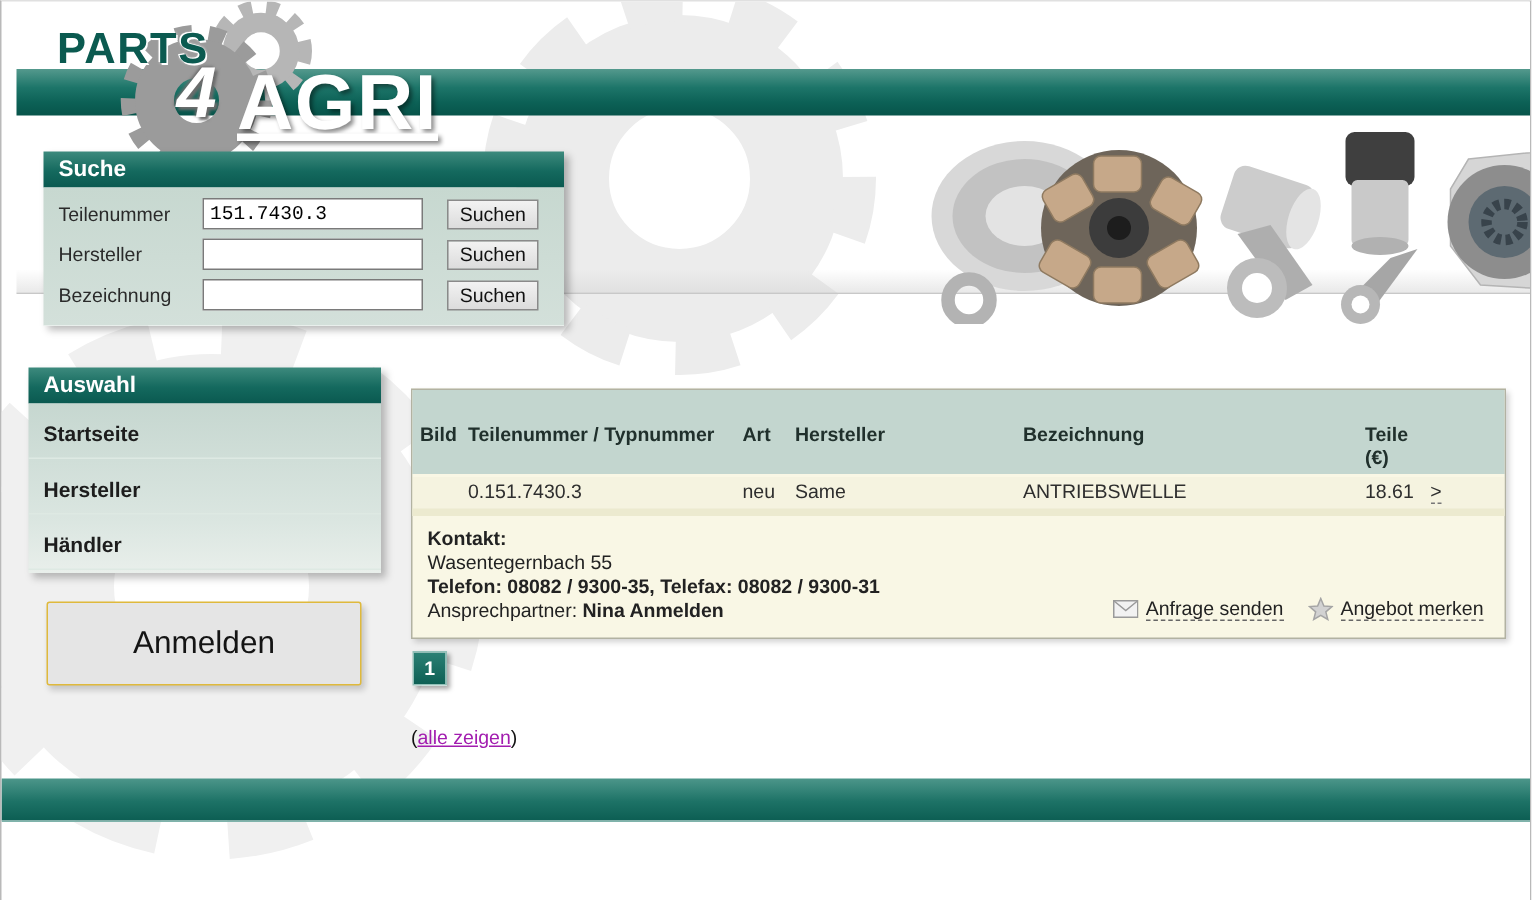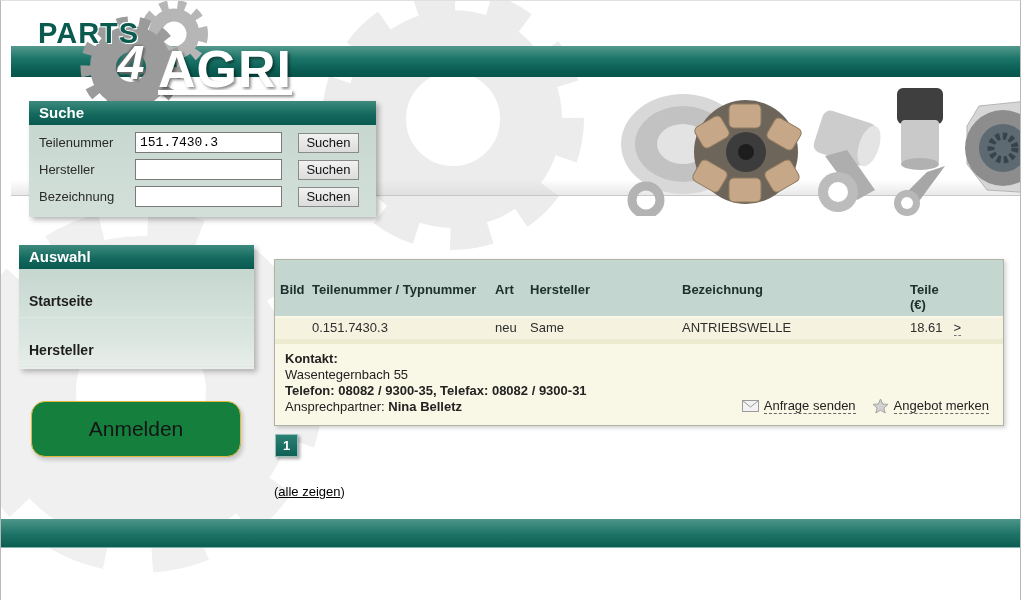--- a/index.html
+++ b/index.html
@@ -61,27 +61,27 @@
   }
   
   .photos { position:absolute; left:600px; top:85px; z-index:2; }
   
   .sidebar {
     position:absolute; left:18px; top:244px; width:235px; z-index:3;
     box-shadow:3px 3px 5px rgba(0,0,0,.25);
   }
   .sidebar-body { background:linear-gradient(180deg,#c6d7d0 0%,#dbe6e1 70%,#e9efeb 100%); padding-bottom:2px; }
   .side-item {
-    padding:24px 0 8px 10px; font-size:14px; font-weight:bold; color:#1d1d1d;
+    padding:12px 0 8px 10px; font-size:14px; font-weight:bold; color:#1d1d1d;
     border-bottom:1px solid #dee9e3; cursor:pointer;
   }
   
   .anmelden {
     position:absolute; left:30px; top:400px; width:210px; height:56px; z-index:3;
-    background:#15803d; border:1px solid #dfb93c; border-radius:14px;
+    background:#e5e5e5; border:1px solid #dfb93c; border-radius:2px;
     font-size:21px; color:#141414; font-family:"Liberation Sans",sans-serif;
     box-shadow:2px 3px 4px rgba(0,0,0,.18); cursor:pointer;
   }
   
   .results {
     position:absolute; left:273px; top:258px; width:730px; z-index:3;
     background:#f9f7e5; border:1px solid #b2b2a2; box-shadow:2px 2px 4px rgba(0,0,0,.18);
   }
   .rgrid { display:grid; grid-template-columns:32px 183px 35px 152px 228px 1fr; padding-left:5px; }
   .thead { background:#c3d6cf; padding-top:22px; padding-bottom:4px; border-bottom:2px solid #f9f7e5; }
@@ -98,21 +98,21 @@
   .action { display:flex; gap:5px; align-items:center; cursor:pointer;justify-content:flex-end; }
   .action-label { font-size:13px; color:#222; border-bottom:1px dashed #666; }
   
   .page-btn {
     position:absolute; left:274px; top:433px; width:23px; height:23px; z-index:3;
     background:linear-gradient(180deg,#2b8074,#0e6055); border:1px solid #93c0b8;
     color:#fff; font-size:13px; font-weight:bold; text-align:center; line-height:21px;
     box-shadow:2px 2px 3px rgba(0,0,0,.35); cursor:pointer;
   }
   .show-all { position:absolute; left:273px; top:483px; z-index:3; font-size:13px; color:#111; }
-  .show-all a { color:#000000; text-decoration:underline; cursor:pointer;margin-top:40px; }
+  .show-all a { color:#a21caf; text-decoration:underline; cursor:pointer;margin-top:40px; }
   
   .footer-band {
     position:absolute; left:0; right:0; top:518px; height:29px; z-index:2;
     background:linear-gradient(180deg,#4c968a 0%,#1d7266 55%,#0c5e53 100%);
     border-bottom:1px solid #7fb3ab;
   }
   .footer-main {
     position:absolute; left:0; right:0; top:548px; height:52px; z-index:2;
     background:#0d6358; color:#fff; font-size:12px;
   }
@@ -221,20 +221,21 @@
         <circle cx="446" cy="96" r="5" fill="#a2a2a2"></circle>
       </g>
     </svg>
   </div>
 
   <div class="sidebar">
     <div class="panel-header">Auswahl</div>
     <div class="sidebar-body">
       <div class="side-item">Startseite</div>
       <div class="side-item">Hersteller</div>
+      <div class="side-item">Händler</div>
     </div>
   </div>
 
   <button class="anmelden">Anmelden</button>
 
   <div class="results">
     <div class="rgrid thead">
       <div class="cell">Bild</div>
       <div class="cell">Teilenummer / Typnummer</div>
       <div class="cell">Art</div>
@@ -254,21 +255,21 @@
       <div class="cell preis-cell">
         <span>18.61</span>
         <a class="detail-link">&gt;</a>
       </div>
     </div>
     <div class="contact">
       <div class="contact-lines">
         <div class="bold">Kontakt:</div>
         <div>Wasentegernbach 55</div>
         <div class="bold">Telefon: 08082 / 9300-35, Telefax: 08082 / 9300-31</div>
-        <div><span>Ansprechpartner: </span><span class="bold">Nina Belletz</span></div>
+        <div><span>Ansprechpartner: </span><span class="bold">Nina Anmelden</span></div>
       </div>
       <div class="actions">
         <div class="action">
           <svg width="17" height="12" viewBox="0 0 17 12">
             <rect x="0.5" y="0.5" width="16" height="11" fill="#f2f2f2" stroke="#9a9a9a"></rect>
             <polyline points="0.5,0.5 8.5,7 16.5,0.5" fill="none" stroke="#9a9a9a"></polyline>
           </svg>
           <span class="action-label">Anfrage senden</span>
         </div>
         <div class="action">

